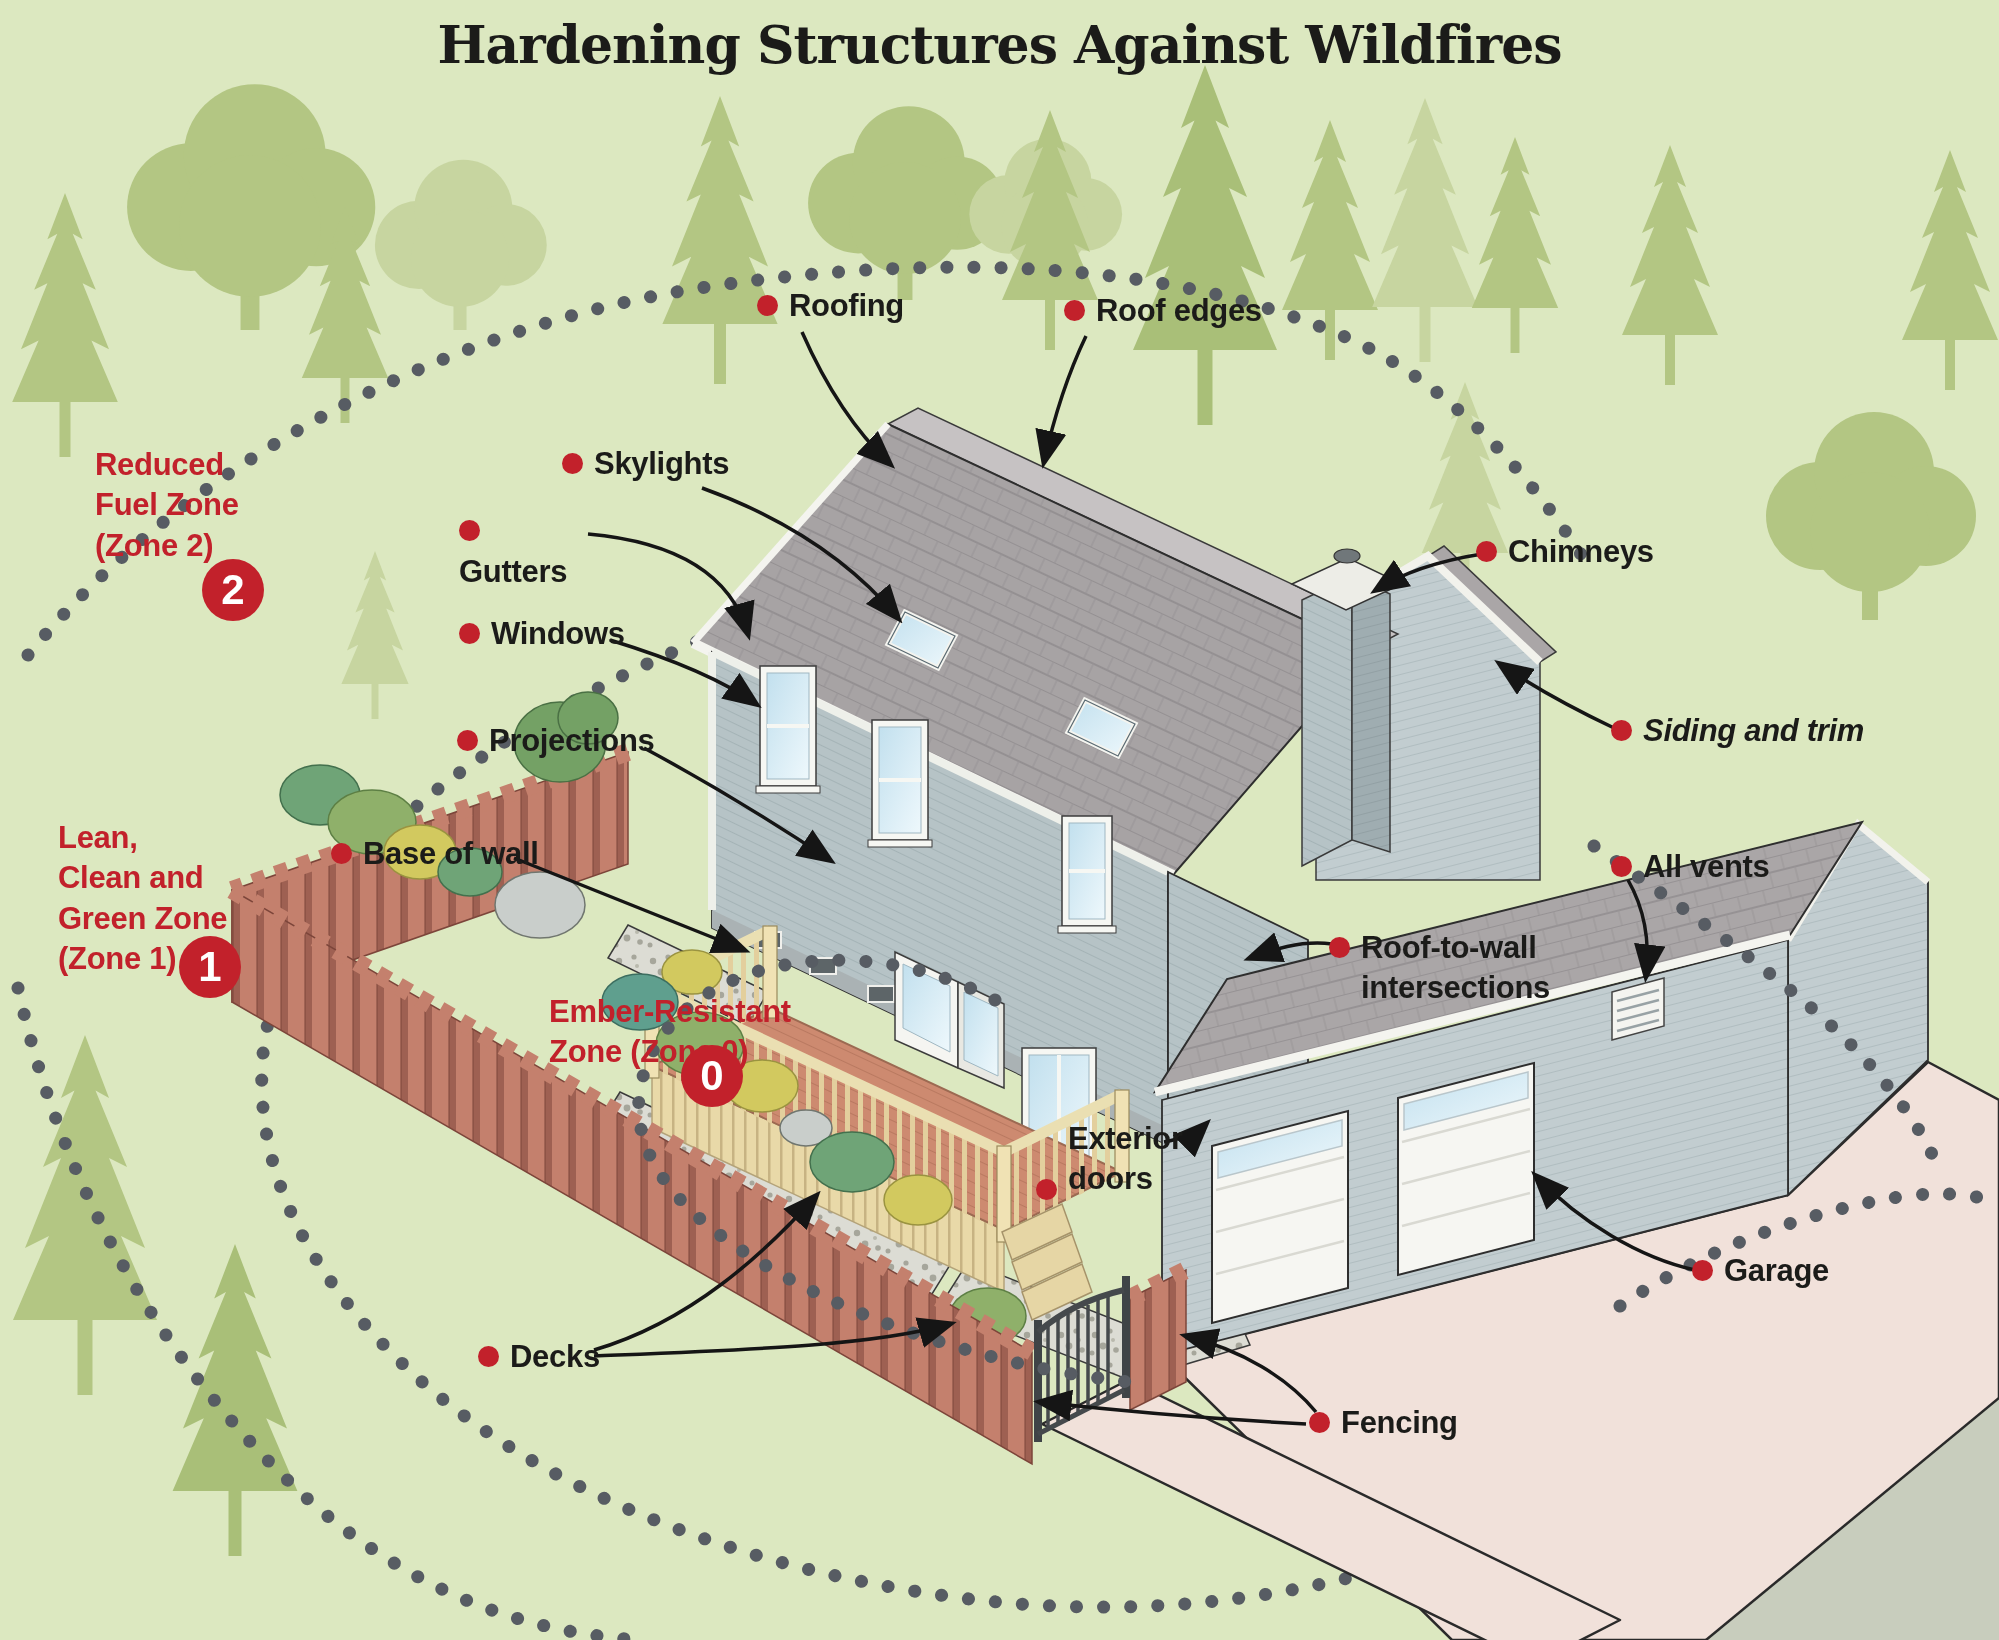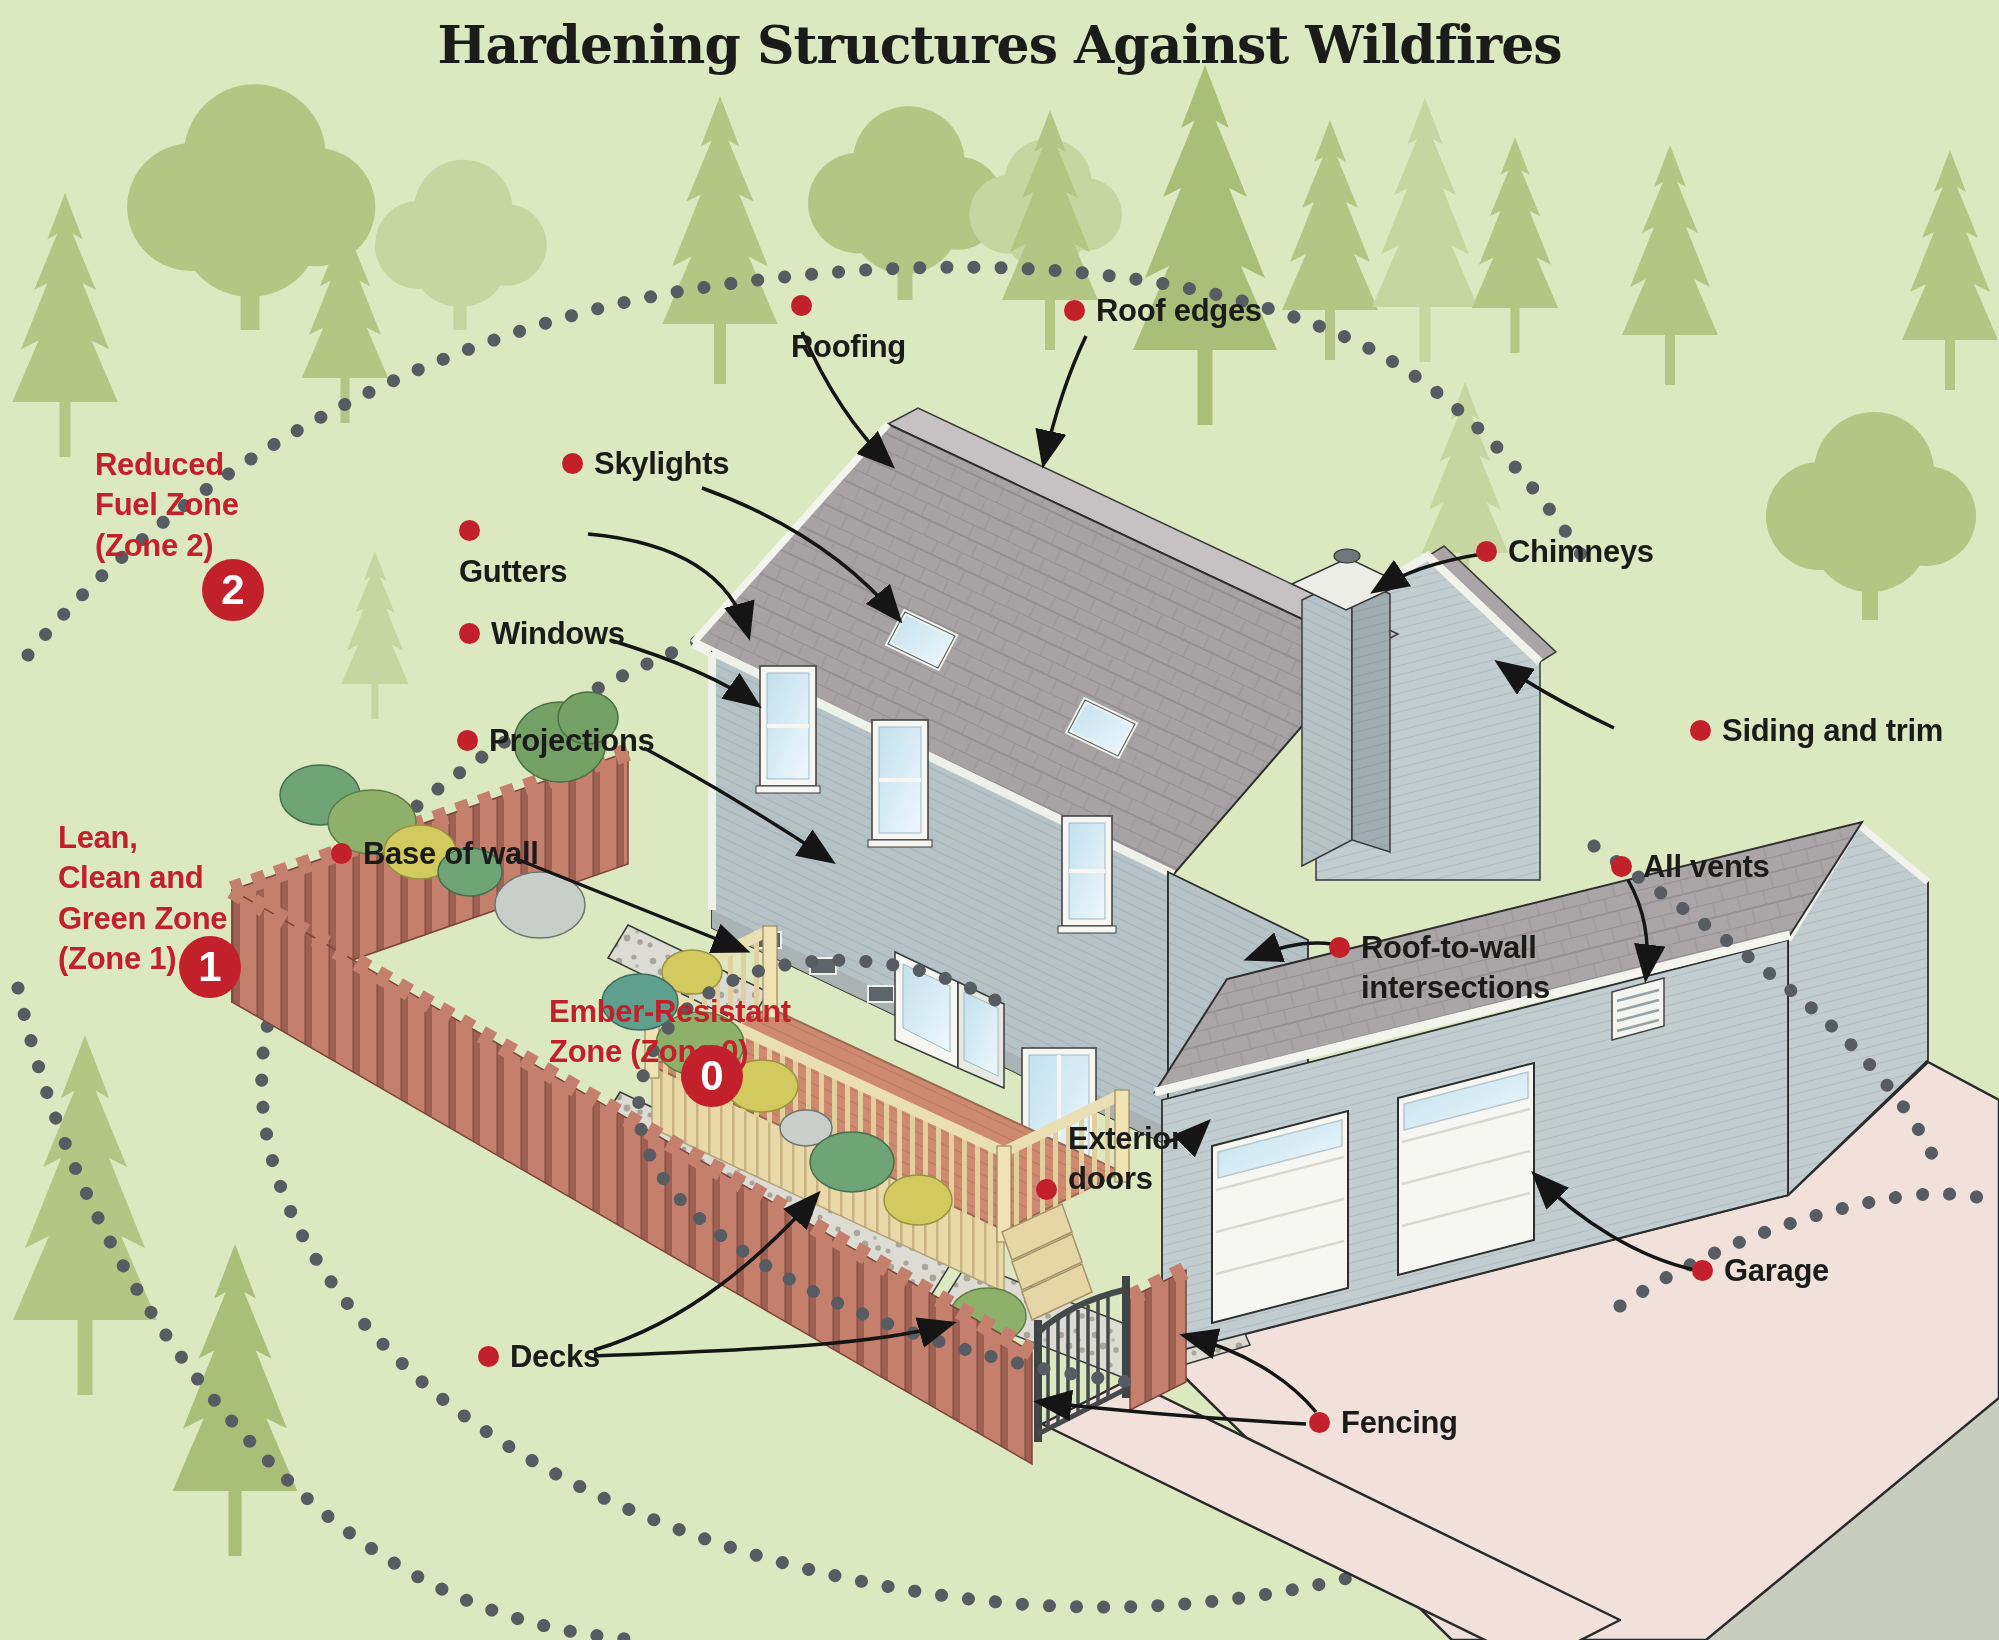--- a/index.html
+++ b/index.html
@@ -388,21 +388,21 @@
   <div class="zone-badge" style="left:202px; top:559px;">
       <span>2</span>
     </div>
   <div class="zone-badge" style="left:179px; top:936px;">
       <span>1</span>
     </div>
   <div class="zone-badge" style="left:681px; top:1045px;">
       <span>0</span>
     </div>
 
-  <div class="callout" style="left:791px; top:286px;flex-direction:column;">
+  <div class="callout" style="left:757px; top:286px;">
     <span class="dot"></span>
     <span class="txt">Roofing</span>
   </div>
   <div class="callout" style="left:1064px; top:291px;">
     <span class="dot"></span>
     <span class="txt">Roof edges</span>
   </div>
   <div class="callout" style="left:562px; top:444px;">
     <span class="dot"></span>
     <span class="txt">Skylights</span>
@@ -420,21 +420,21 @@
     <span class="txt">Projections</span>
   </div>
   <div class="callout" style="left:331px; top:834px;">
     <span class="dot"></span>
     <span class="txt">Base of wall</span>
   </div>
   <div class="callout" style="left:1476px; top:532px;">
     <span class="dot"></span>
     <span class="txt">Chimneys</span>
   </div>
-  <div class="callout" style="left:1690px; top:711px;">
+  <div class="callout" style="left:1611px; top:711px;font-style:italic;">
     <span class="dot"></span>
     <span class="txt">Siding and trim</span>
   </div>
   <div class="callout" style="left:1611px; top:847px;">
     <span class="dot"></span>
     <span class="txt">All vents</span>
   </div>
   <div class="callout" style="left:1329px; top:928px;">
     <span class="dot"></span>
     <span class="txt">Roof-to-wall

